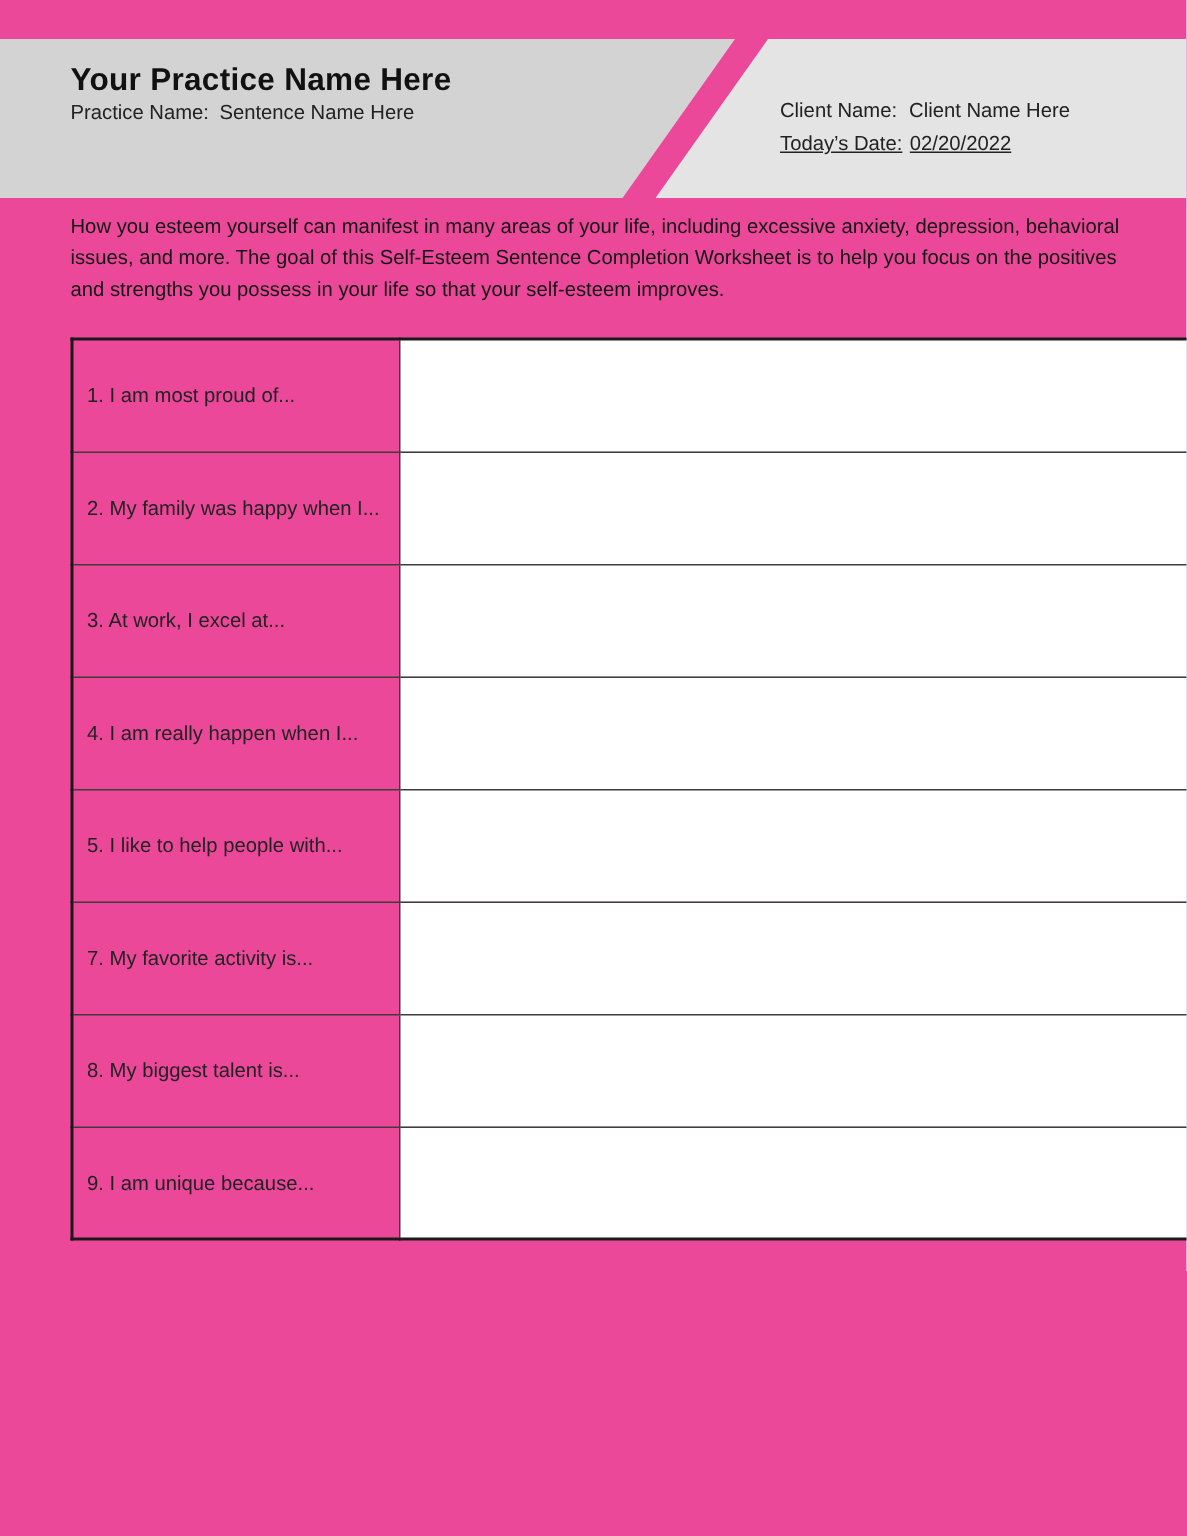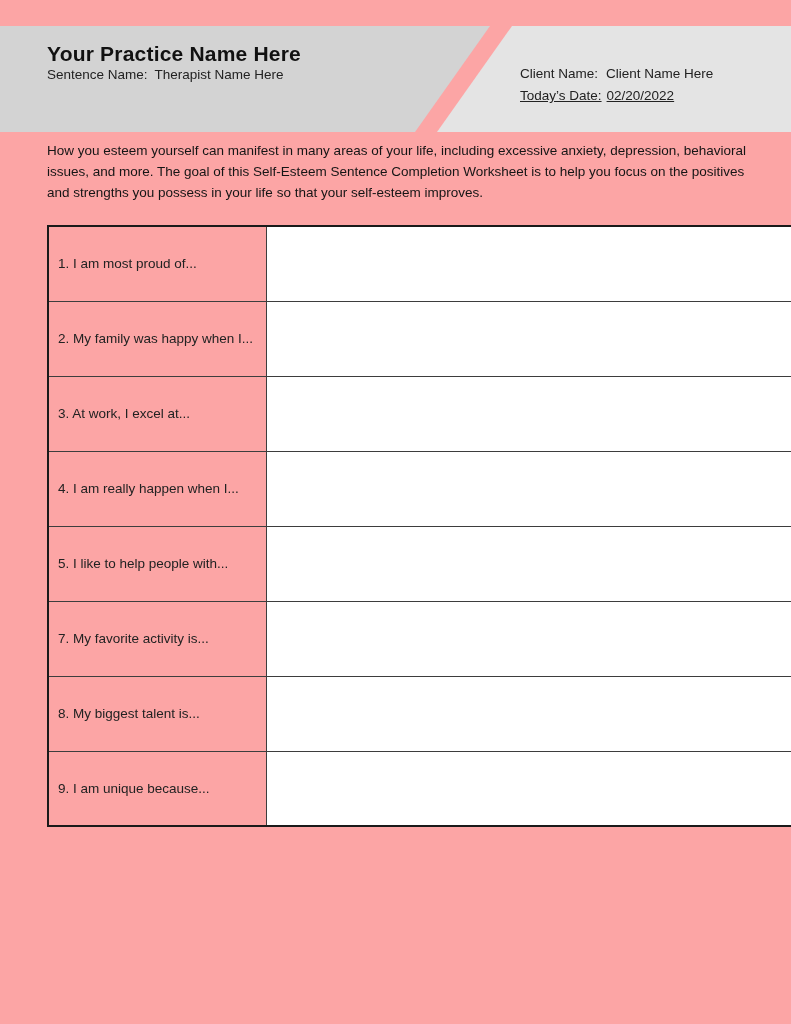--- a/index.html
+++ b/index.html
@@ -5,21 +5,21 @@
   * { margin: 0; padding: 0; box-sizing: border-box; }
   html, body { background: #ffffff; }
   body {
     width: 791px;
     height: 1024px;
     position: relative;
     font-family: "Liberation Sans", sans-serif;
     color: #1a1a1a;
     overflow: hidden;
   }
-  .page { position: absolute; inset: 0; background: #fca5a5; }
+  .page { position: absolute; inset: 0; background: #ec4899; }
 
   
   .band-left {
     position: absolute;
     left: 0; top: 26px;
     width: 490px; height: 106px;
     background: #d3d3d3;
     clip-path: polygon(0 0, 100% 0, calc(100% - 75px) 100%, 0 100%);
   }
   .band-right {
@@ -112,21 +112,21 @@
 <body>
 
 <div class="page">
 
   <div class="band-left"></div>
   <div class="band-right"></div>
 
   <div class="practice-name">Your Practice Name Here</div>
 
   <div class="therapist-line">
-    <span>Sentence Name:</span><span class="value">Therapist Name Here</span>
+    <span>Practice Name:</span><span class="value">Sentence Name Here</span>
   </div>
 
 
   <div class="client-line">
     <span>Client Name:</span><span class="value">Client Name Here</span>
   </div>
 
   <div class="date-line">
     <span>Today’s Date:</span><span class="value">02/20/2022</span>
   </div>

